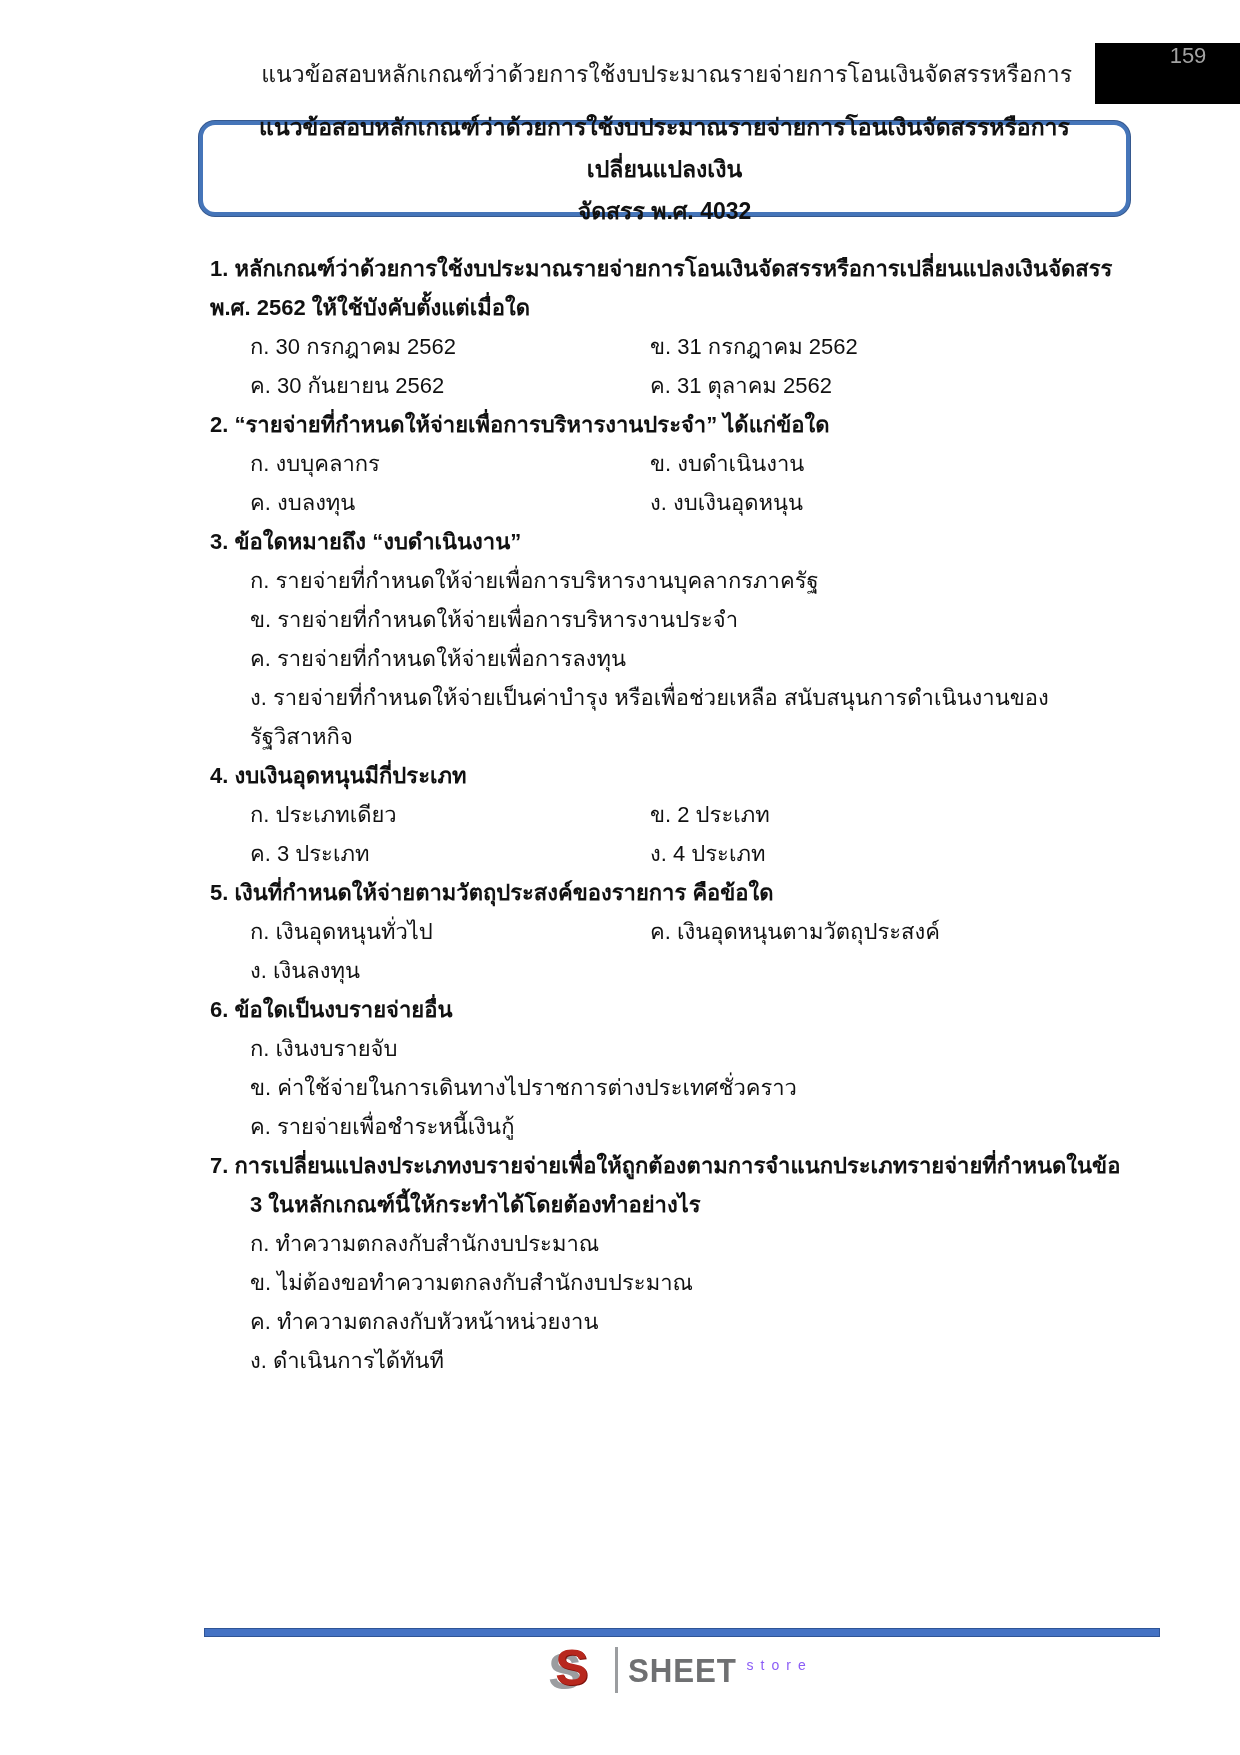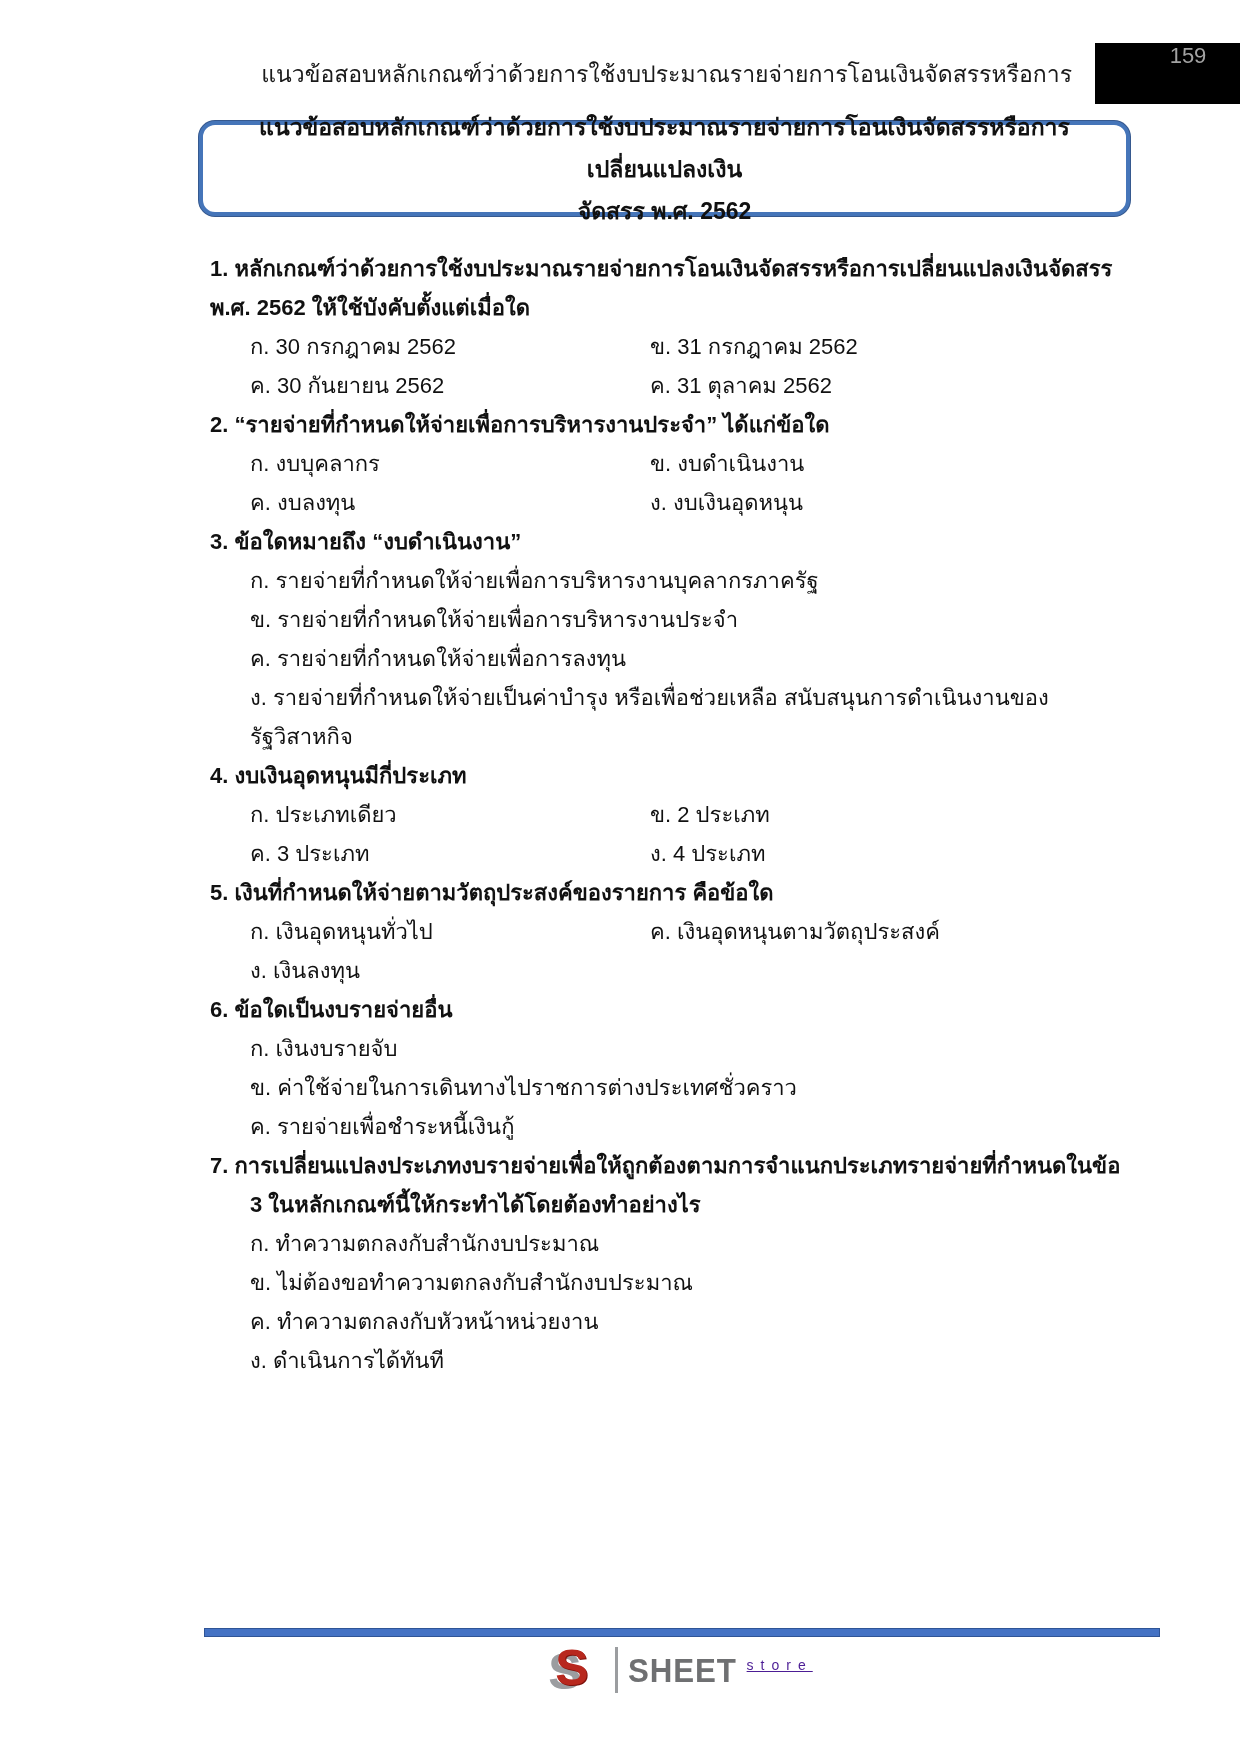--- a/index.html
+++ b/index.html
@@ -135,40 +135,39 @@
     font-size: 34px;
     font-weight: bold;
     color: #6f7072;
     letter-spacing: 1px;
     line-height: 32px;
     transform: scaleX(0.92);
     transform-origin: left center;
   }
   .logo-subtext {
     font-size: 14px;
-    color: #4c1d95;
+    color: #8b5cf6;
     letter-spacing: 7px;
     line-height: 18px;
     margin-top: 2px;
-    text-decoration: underline;
   }
 </style>
 </head>
 <body>
 
 <div class="page">
 
   <div class="header-text">แนวข้อสอบหลักเกณฑ์ว่าด้วยการใช้งบประมาณรายจ่ายการโอนเงินจัดสรรหรือการ</div>
   <div class="page-badge">
     <span>159</span>
   </div>
 
   <div class="title-box">
     <div>แนวข้อสอบหลักเกณฑ์ว่าด้วยการใช้งบประมาณรายจ่ายการโอนเงินจัดสรรหรือการเปลี่ยนแปลงเงิน</div>
-    <div>จัดสรร พ.ศ. 2562</div>
+    <div>จัดสรร พ.ศ. 4032</div>
   </div>
 
   <div class="content">
 
     <div>
       <div class="q-text">1. หลักเกณฑ์ว่าด้วยการใช้งบประมาณรายจ่ายการโอนเงินจัดสรรหรือการเปลี่ยนแปลงเงินจัดสรร พ.ศ. 2562 ให้ใช้บังคับตั้งแต่เมื่อใด</div>
       <div class="opts-grid">
         <div class="opt">ก. 30 กรกฎาคม 2562</div>
         <div class="opt">ข. 31 กรกฎาคม 2562</div>
         <div class="opt">ค. 30 กันยายน 2562</div>

